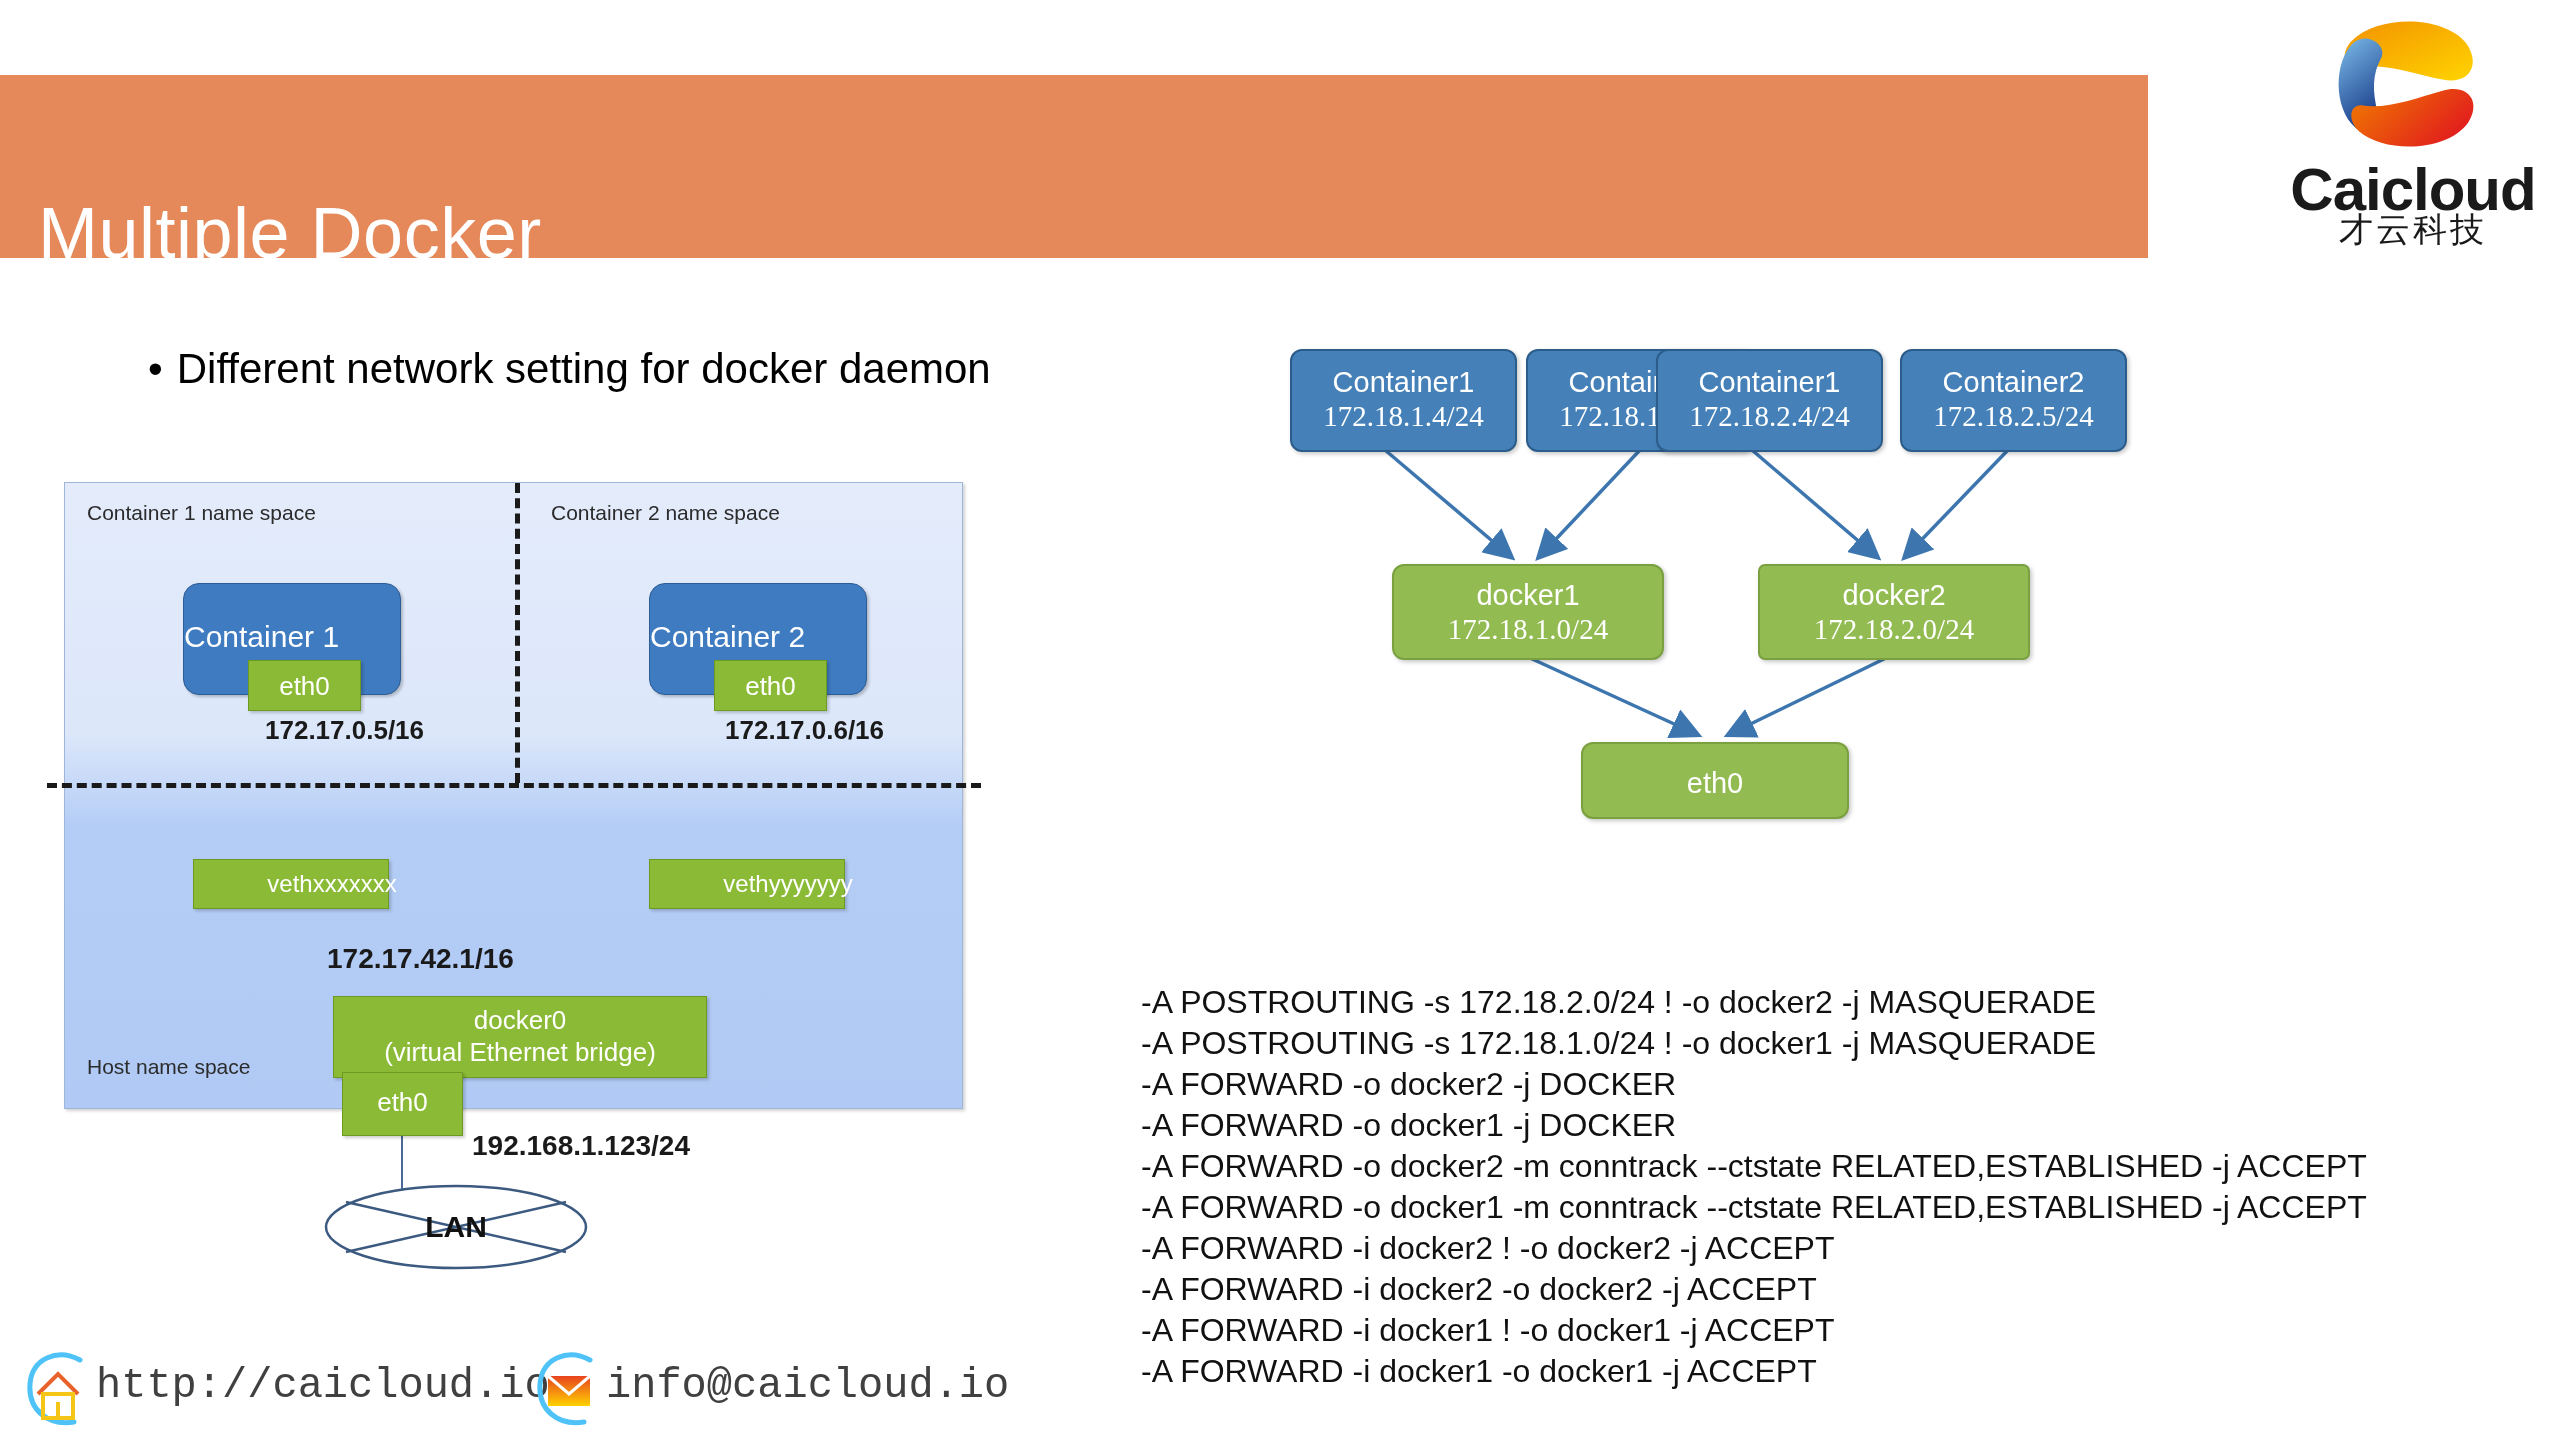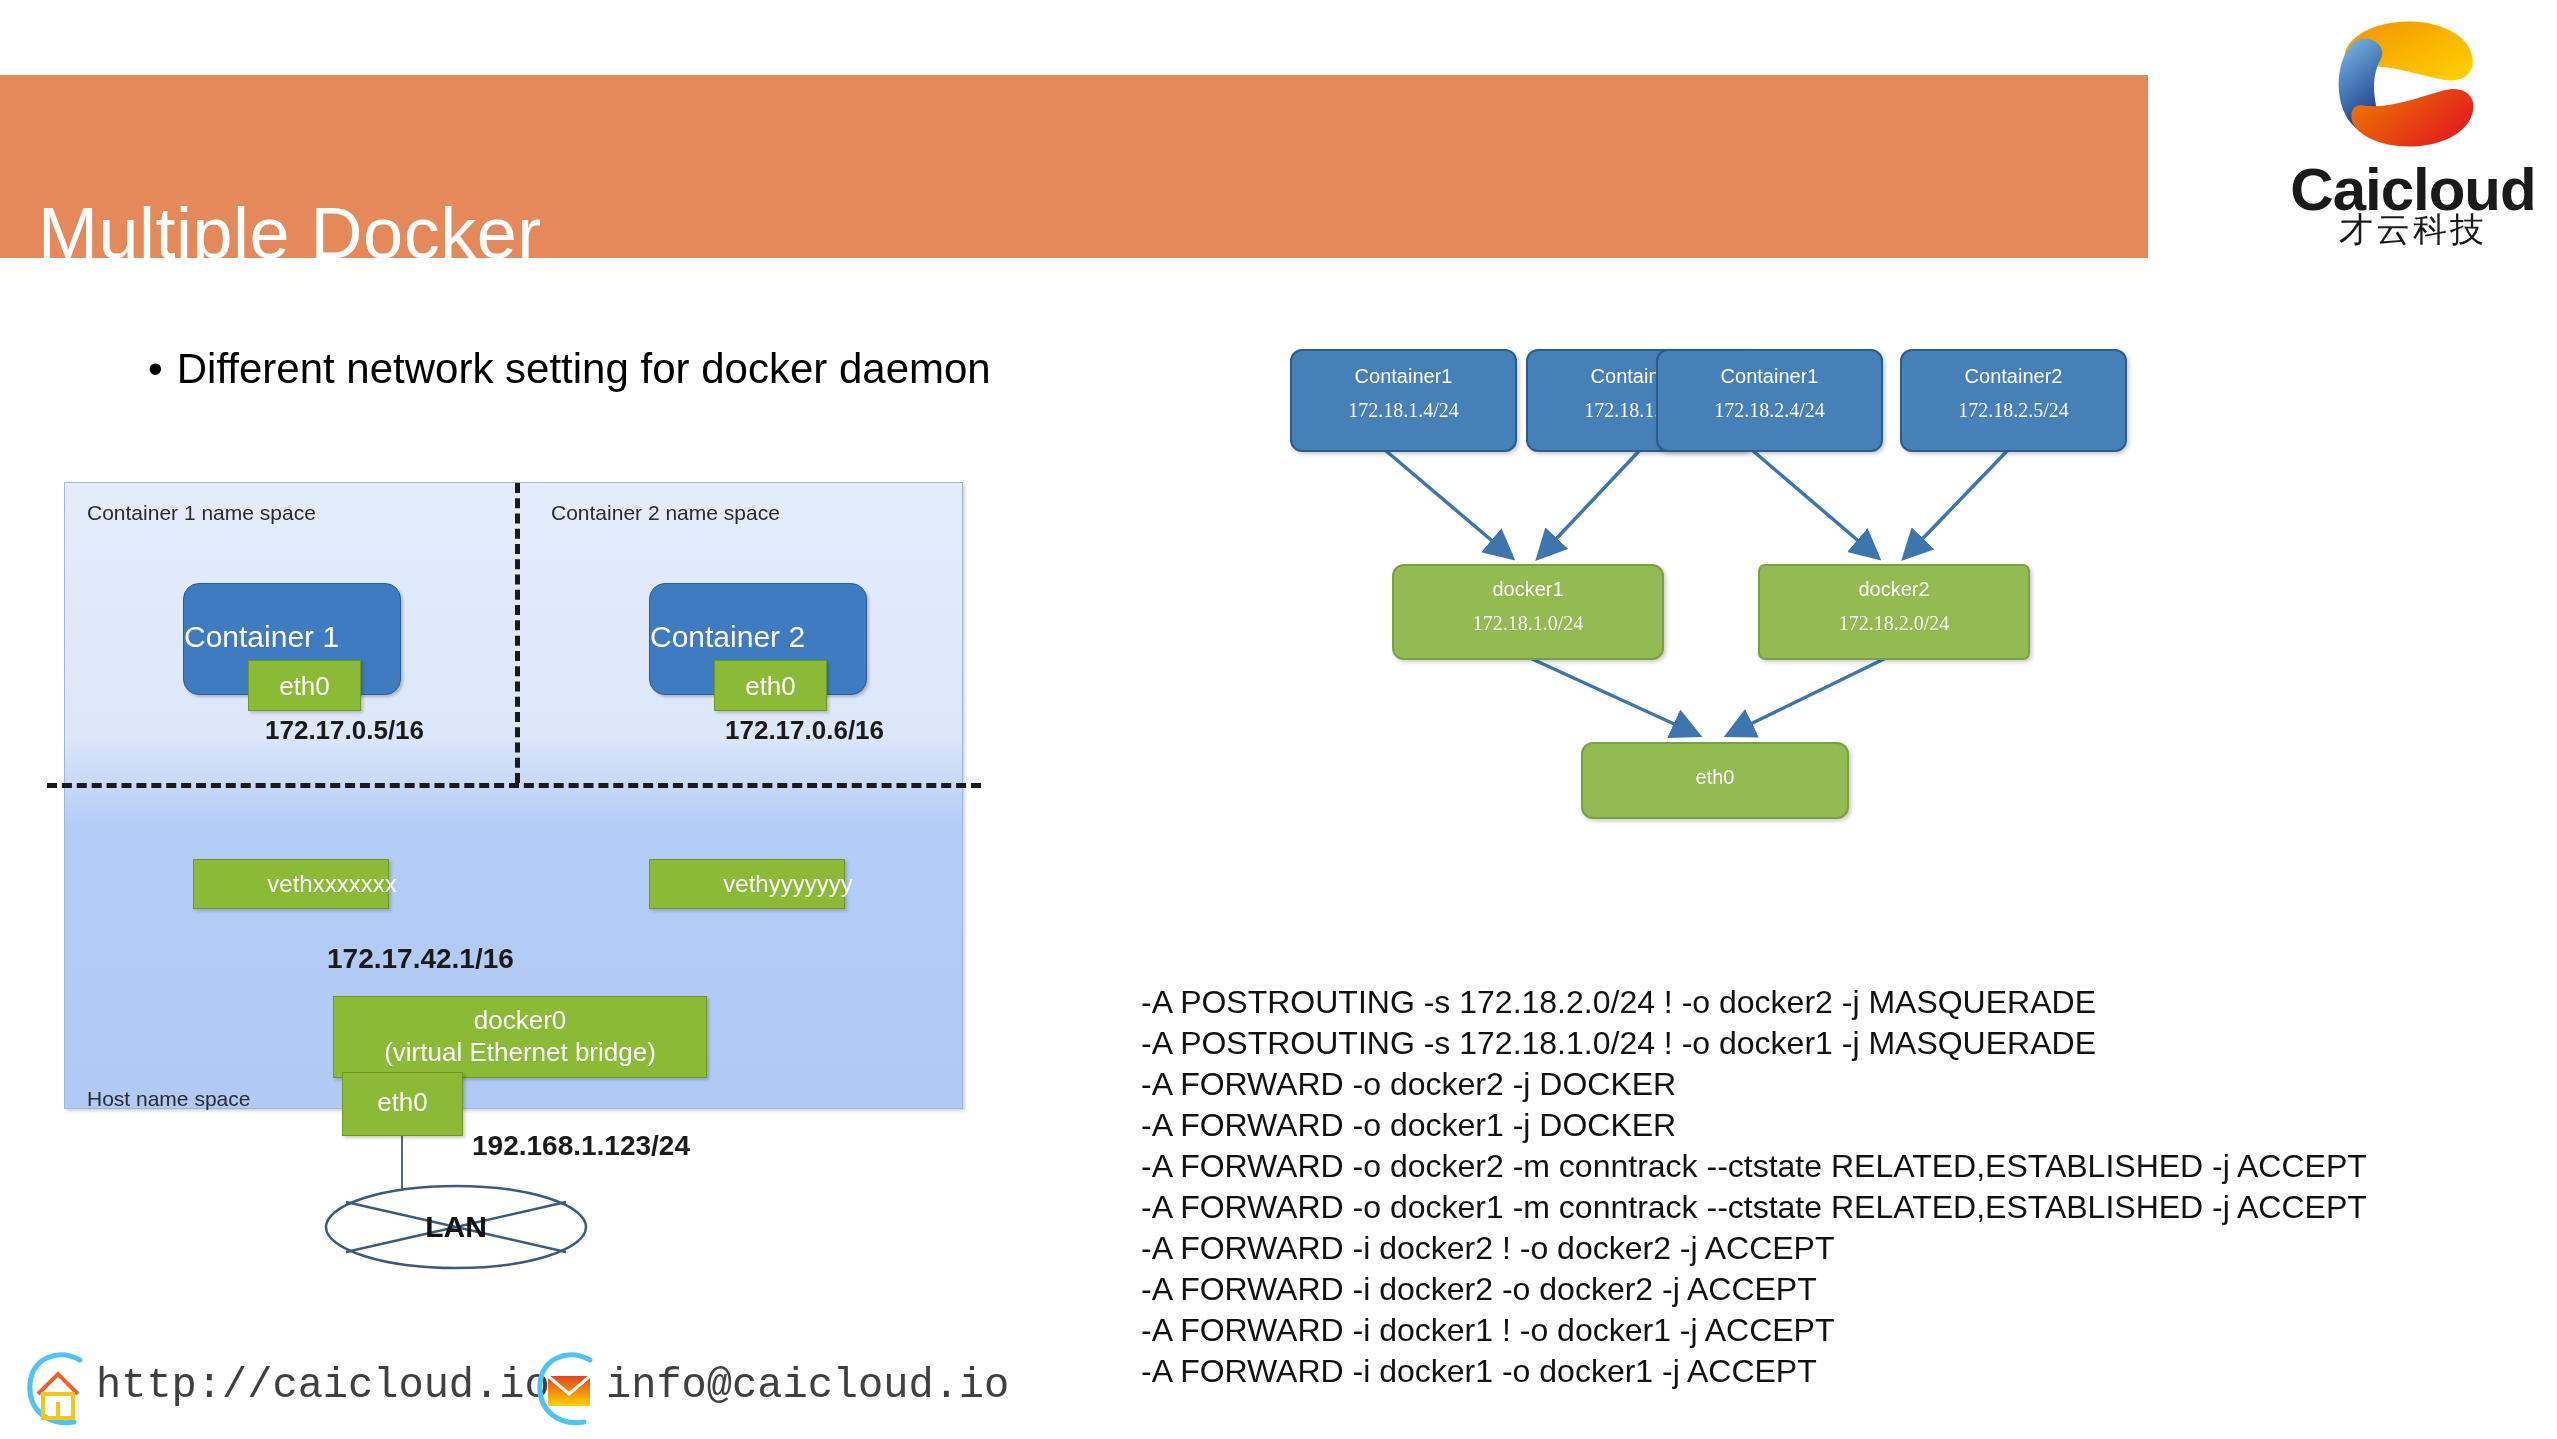--- a/index.html
+++ b/index.html
@@ -48,21 +48,21 @@
     position:absolute;left:64px;top:482px;width:897px;height:625px;
     background:linear-gradient(180deg,#e4ecfb 0%,#dce7fa 40%,#b4cdf6 55%,#b0caf5 100%);
     border:1px solid #9fb6d9;
     box-shadow:2px 2px 3px rgba(0,0,0,0.18);
   }
   .ns-label{
     position:absolute;font-size:21px;color:#2b2b2b;white-space:nowrap;
   }
   #ns-label-c1{left:22px;top:18px;}
   #ns-label-c2{left:486px;top:18px;}
-  #ns-label-host{left:22px;top:572px;margin-top:32px;}
+  #ns-label-host{left:22px;top:572px;}
 
   #vline-split{
     position:absolute;left:450px;top:0;width:0;height:300px;
     border-left:5px dashed #1a1a1a;
   }
   #hline-split{
     position:absolute;left:-18px;top:300px;width:934px;height:0;
     border-top:5px dashed #1a1a1a;
   }
 
@@ -130,21 +130,21 @@
   
   #right-diagram{position:absolute;left:1040px;top:300px;width:1517px;height:700px;}
   .rd-box{
     position:absolute;border-radius:12px;
     box-shadow:2px 2px 4px rgba(0,0,0,0.22);
   }
   .rd-blue{background:#4581b8;border:2px solid #2c5d8a;}
   .rd-green{background:#92bb52;border:2px solid #7ba03f;}
   .rd-box .rl{
     position:absolute;left:0;width:100%;text-align:center;color:#ffffff;
-    font-size:20px;line-height:1.18;
+    font-size:29px;line-height:1.18;
   }
   #r-c1{left:250px;top:49px;width:223px;height:99px;}
   #r-c2{left:486px;top:49px;width:223px;height:99px;}
   #r-c3{left:616px;top:49px;width:223px;height:99px;}
   #r-c4{left:860px;top:49px;width:223px;height:99px;}
   .rd-box .rl.l1{top:14px;}
   .rd-box .rl.l2{top:48px;font-family:Liberation Serif, serif;}
   #r-d1{left:352px;top:264px;width:268px;height:92px;}
   #r-d2{left:718px;top:264px;width:268px;height:92px;border-radius:7px;}
   #r-d1 .rl.l1,#r-d2 .rl.l1{top:12px;}

